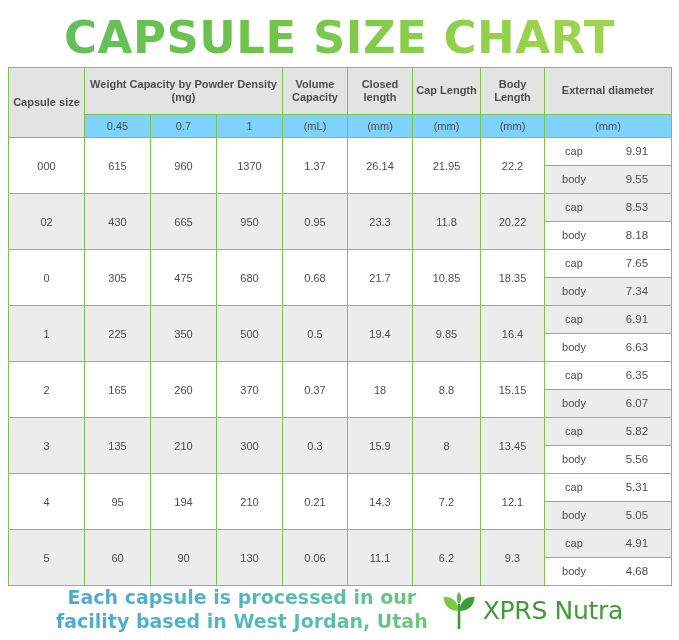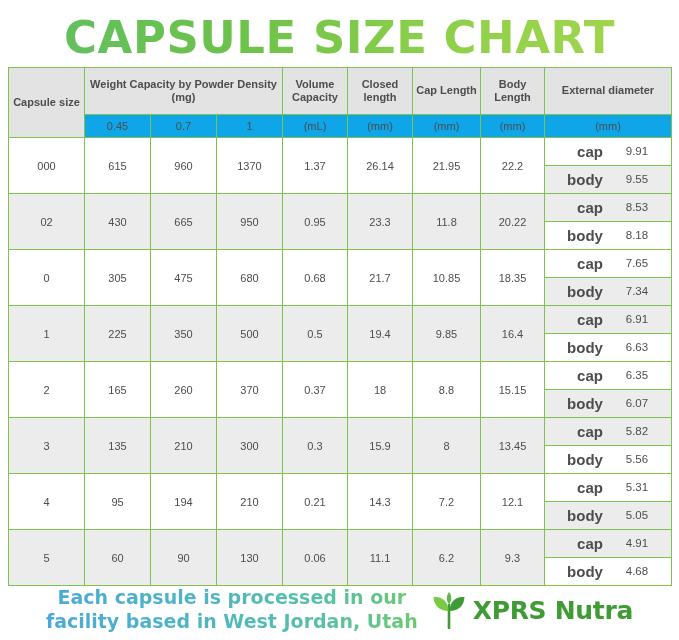--- a/index.html
+++ b/index.html
@@ -59,21 +59,21 @@
   }
   .hdr {
     background: #e3e3e3;
     font-weight: bold;
     font-size: 10.5px;
     height: 46px;
     line-height: 1.25;
     padding: 2px 3px;
   }
   .subhdr {
-    background: #0ea5e9;
+    background: #7dd3fc;
     height: 22px;
     font-size: 10.5px;
     font-weight: normal;
     margin-left: 19px;
   }
   .rowlabel {
     font-weight: normal;
     font-size: 12px;
     color: #4d4d4d;
   }
@@ -85,23 +85,22 @@
   tr.plain td { background: #ffffff; }
 
   .ext-sub {
     display: flex;
     flex-direction: row;
     align-items: center;
     height: 100%;
   }
   .ext-sub .lab {
     width: 46%;
-    text-align: right;
-    font-size: 15px;
-    font-weight: bold;
+    text-align: center;
+    font-size: 11px;
   }
   .ext-sub .val {
     width: 54%;
     text-align: center;
     font-size: 11.5px;
   }
 
   
   .ext-cap, .ext-body {
     height: 27px;
@@ -129,21 +128,21 @@
     -webkit-text-fill-color: transparent;
     white-space: pre-line;
   }
   .brand {
     display: flex;
     align-items: center;
     gap: 7px;
   }
   .brand-name {
     font-family: "DejaVu Sans", sans-serif;
-    font-weight: bold;
+    font-weight: normal;
     font-size: 25px;
     color: #3f9c35;
     letter-spacing: -0.3px;
   }
   .leaf-logo { width: 34px; height: 38px; display: block; }
 </style>
 </head>
 <body>
 
 <div class="page">

